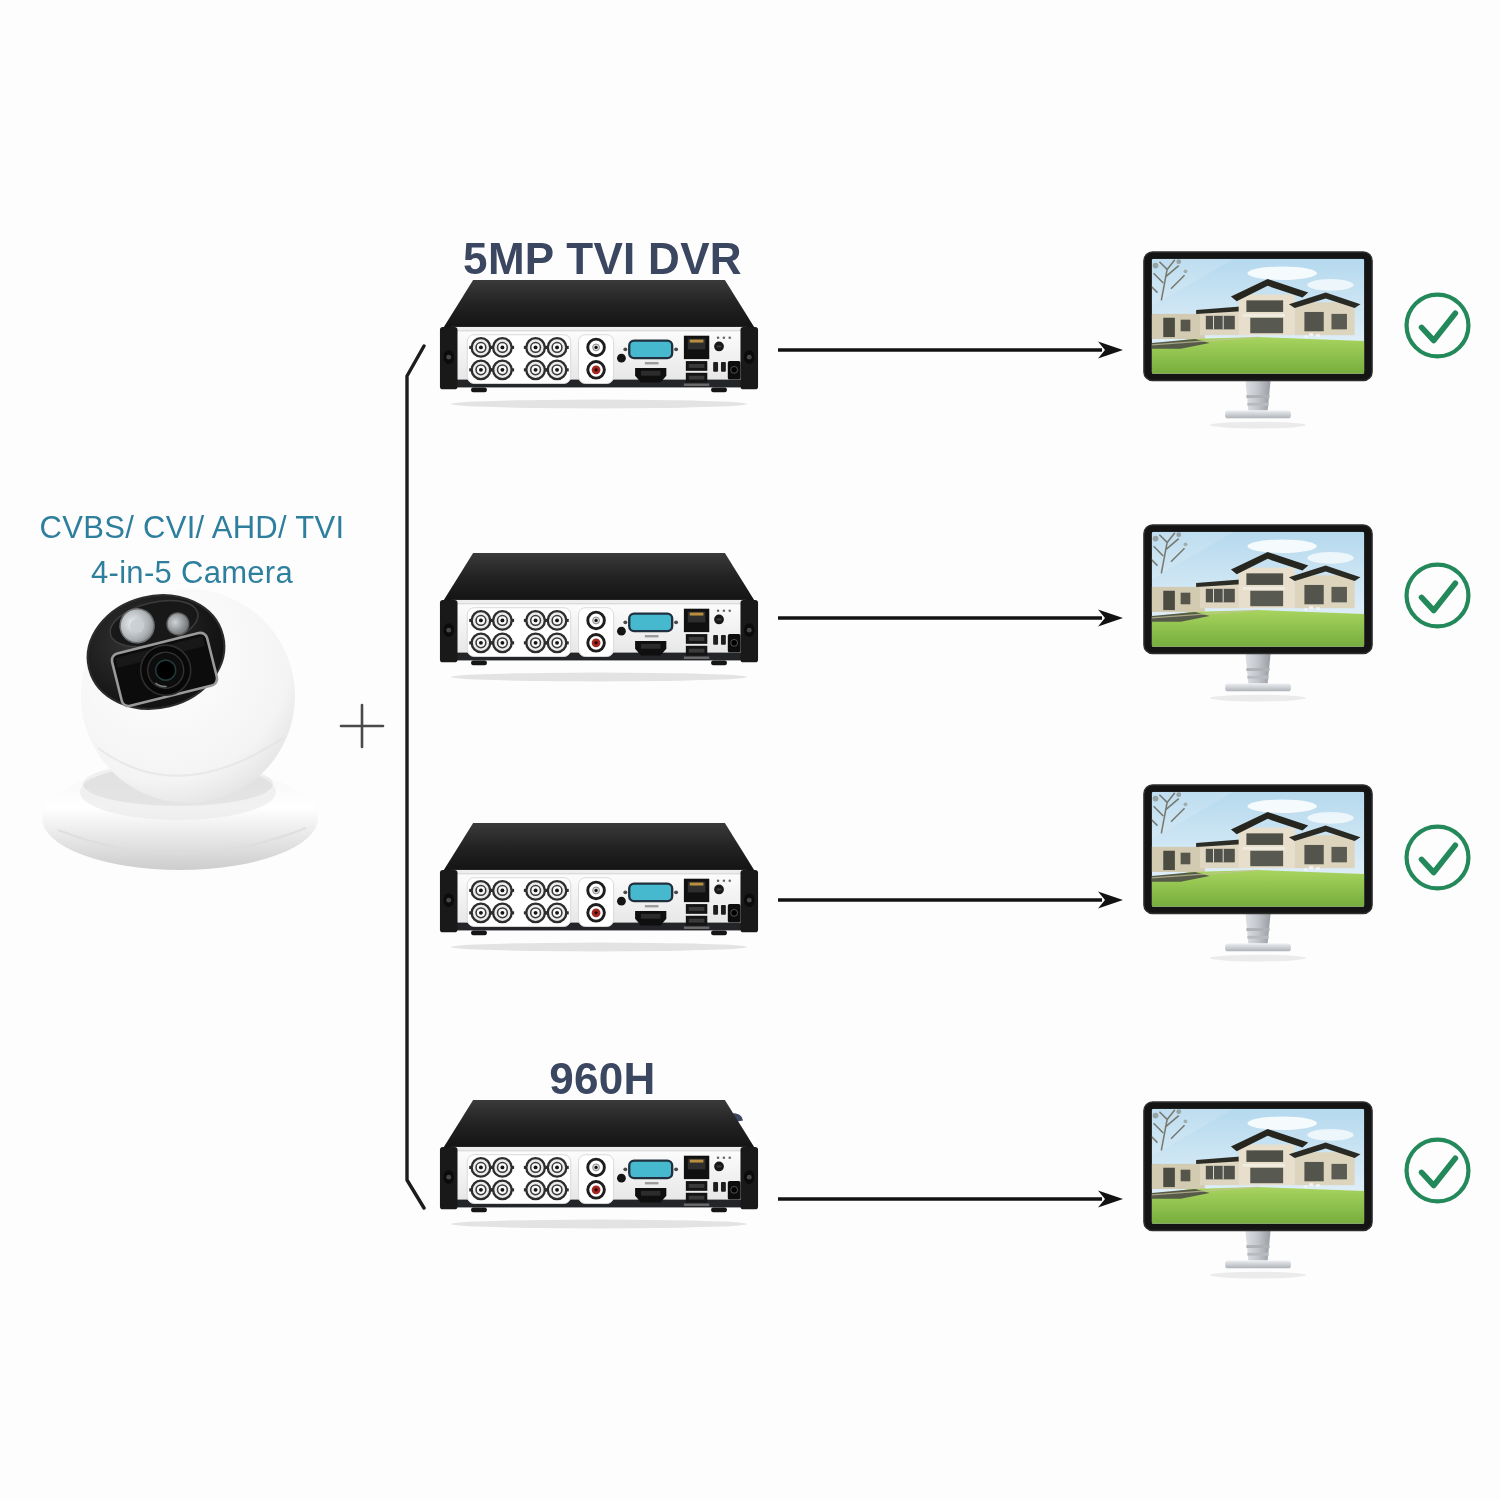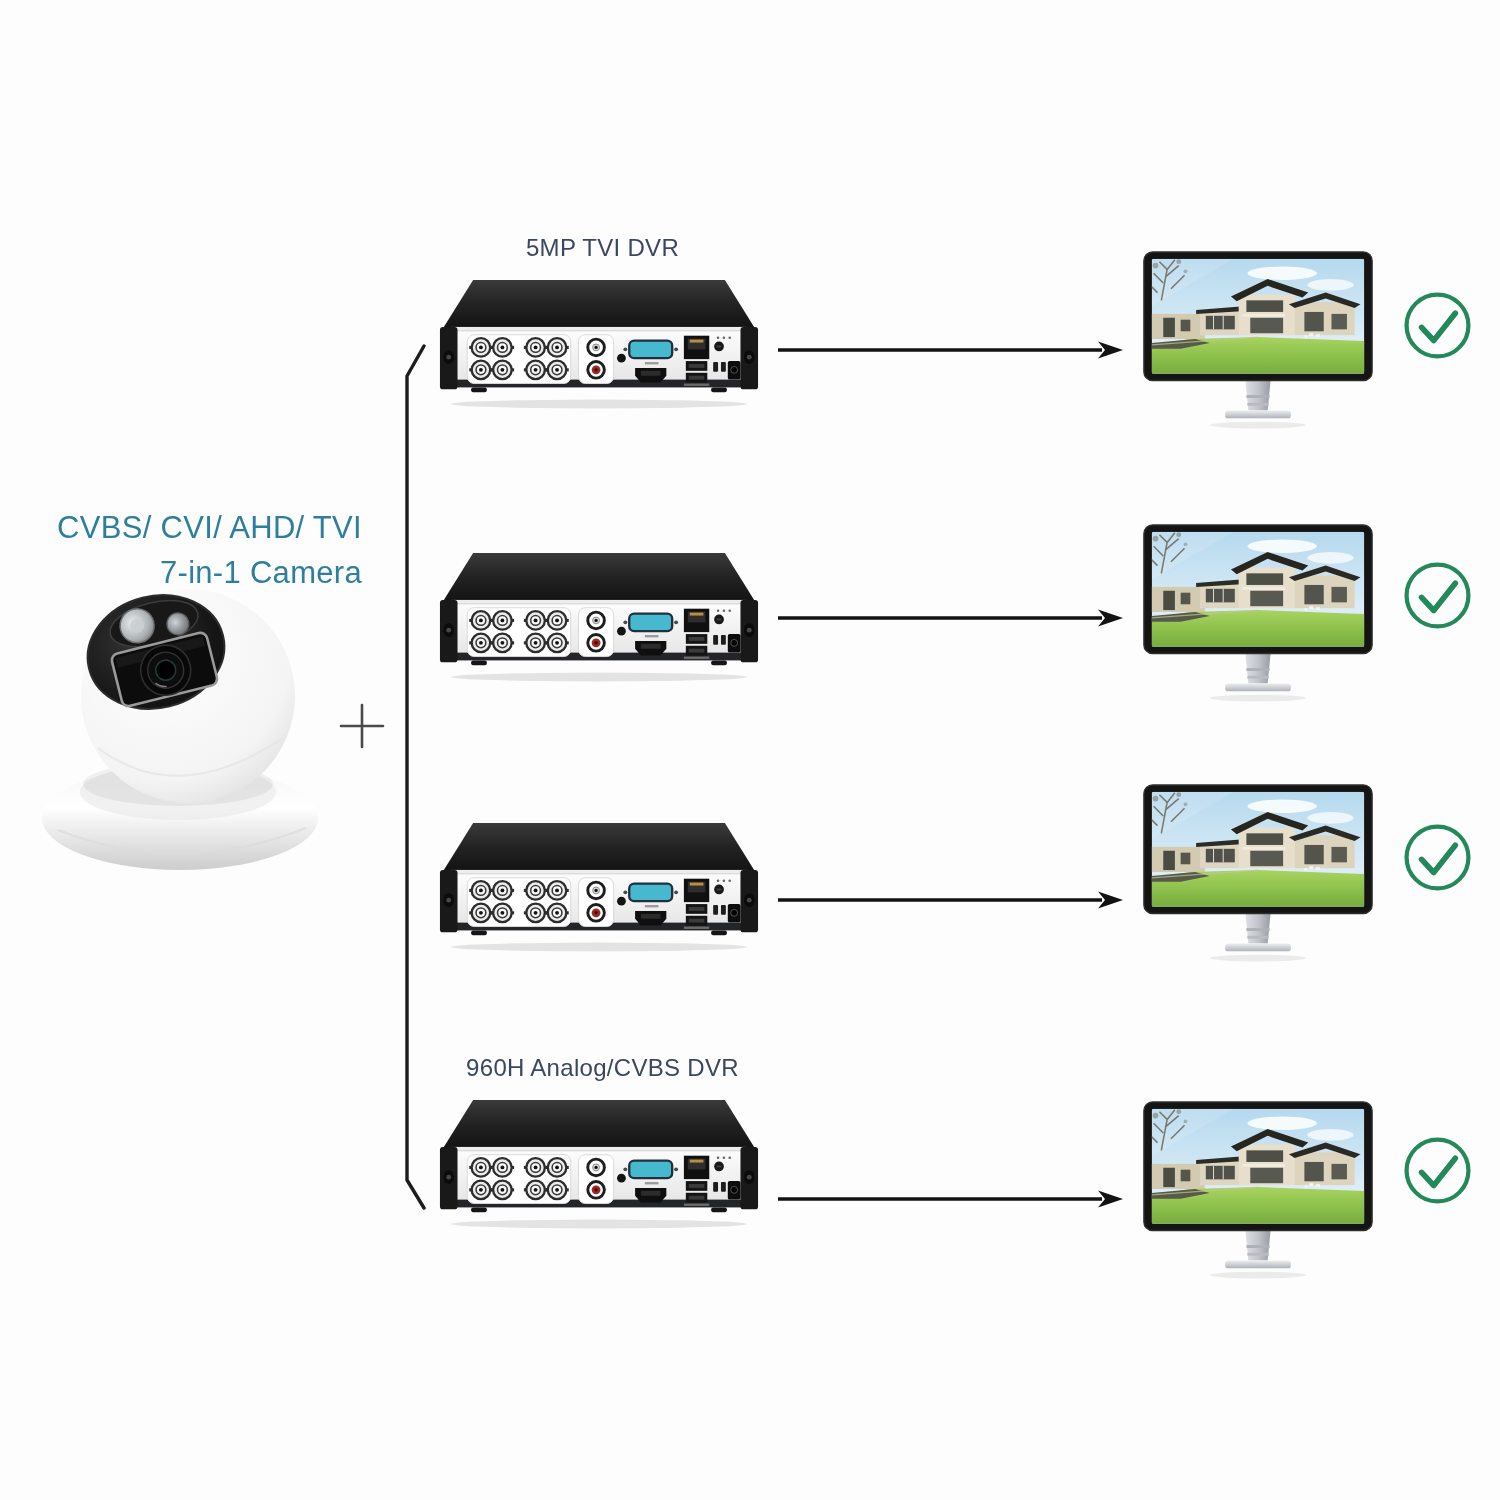--- a/index.html
+++ b/index.html
@@ -8,34 +8,34 @@
     width:1500px;height:1500px;
     background:var(--background,#fdfdfd);
     font-family:"Liberation Sans", sans-serif;
     overflow:hidden;
   }
   .defs-svg{position:absolute;width:0;height:0;overflow:hidden;}
 
   
   .camera-title{
     position:absolute;left:22px;top:505px;width:340px;
-    text-align:right;color:var(--camera-text,#2e7f9e);
+    text-align:center;color:var(--camera-text,#2e7f9e);
     font-size:31px;line-height:45px;font-weight:500;letter-spacing:.3px;
   }
   .camera-art{position:absolute;left:28px;top:578px;width:315px;height:305px;}
   .plus{position:absolute;left:338px;top:702px;width:48px;height:48px;}
   .plus line{stroke:#4a4a4a;stroke-width:2.6;stroke-linecap:round;}
   .bracket{position:absolute;left:398px;top:340px;width:34px;height:872px;}
   .bracket polyline{fill:none;stroke:#1c1c1c;stroke-width:3.4;stroke-linecap:round;stroke-linejoin:round;}
 
   
   .row{position:absolute;left:0;top:0;width:100%;height:100%;}
   .row-label{
     position:absolute;top:var(--label-top);left:425px;width:355px;
-    text-align:center;font-size:24px;font-weight:400;letter-spacing:.3px;
+    text-align:center;font-size:44px;font-weight:700;letter-spacing:.3px;
     color:var(--dvr-label,#3b4660);
   }
   .dvr{position:absolute;top:var(--dvr-top);left:438px;width:322px;height:132px;}
   .arrow{position:absolute;top:var(--arrow-top);left:778px;width:345px;height:20px;}
   .arrow line{stroke:var(--arrow,#121212);stroke-width:3.6;}
   .arrow path{fill:var(--arrow,#121212);}
   .monitor{position:absolute;top:var(--mon-top);left:1142px;width:232px;height:179px;}
   .check{position:absolute;top:var(--check-top);left:1400px;width:75px;height:75px;}
 
   .r1{--label-top:234px;--dvr-top:278px;--arrow-top:340px;--mon-top:250px;--check-top:288px;}
@@ -229,21 +229,21 @@
 
       <symbol id="sym-check" viewBox="0 0 80 80">
         <circle cx="40" cy="40" r="33" fill="none" stroke="var(--check-green,#23895a)" stroke-width="4.5"></circle>
         <path d="M23 42 L36 56 L59 27" fill="none" stroke="var(--check-green,#23895a)" stroke-width="6" stroke-linecap="round" stroke-linejoin="round"></path>
       </symbol>
     </defs>
   </svg>
 
   <div class="camera-title">
     <div>CVBS/ CVI/ AHD/ TVI</div>
-    <div>7-in-1 Camera</div>
+    <div>4-in-5 Camera</div>
   </div>
 
   <svg class="camera-art" viewBox="0 0 315 305" role="img">
     <ellipse cx="152" cy="240" rx="138" ry="52" fill="url(#gradCamBase)"></ellipse>
     <path d="M30,252 Q152,300 278,250" fill="none" stroke="#dcdcdc" stroke-width="2" opacity="0.8"></path>
     <ellipse cx="150" cy="214" rx="98" ry="28" fill="#e9e9e9" opacity="0.65"></ellipse>
     <ellipse cx="150" cy="206" rx="95" ry="22" fill="rgba(0,0,0,0.05)"></ellipse>
     <circle cx="160" cy="118" r="107" fill="url(#gradBall)"></circle>
     <path d="M70,170 Q150,230 255,160" fill="none" stroke="#e2e2e2" stroke-width="2" opacity="0.7"></path>
     <g transform="rotate(-14 128 74)">

